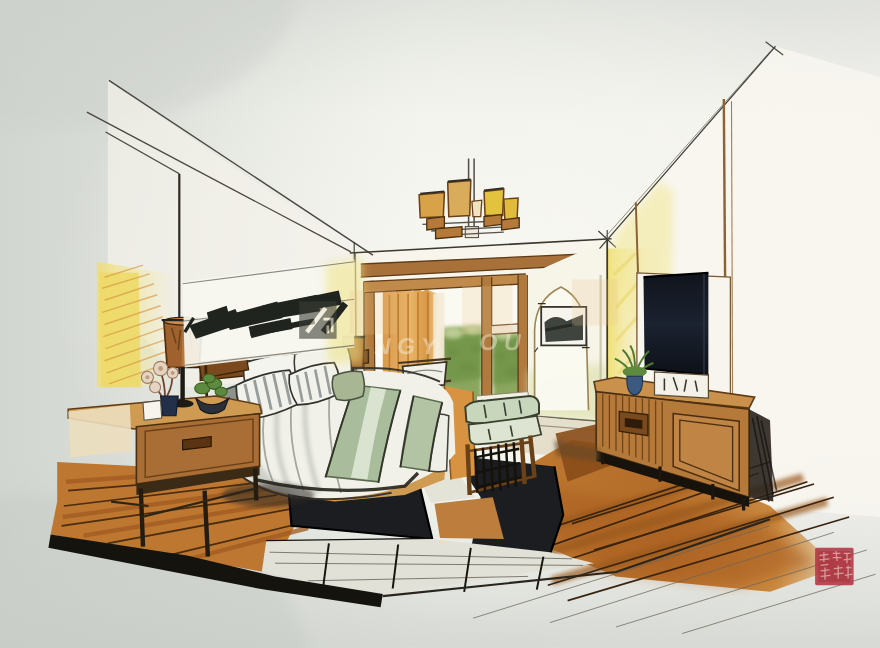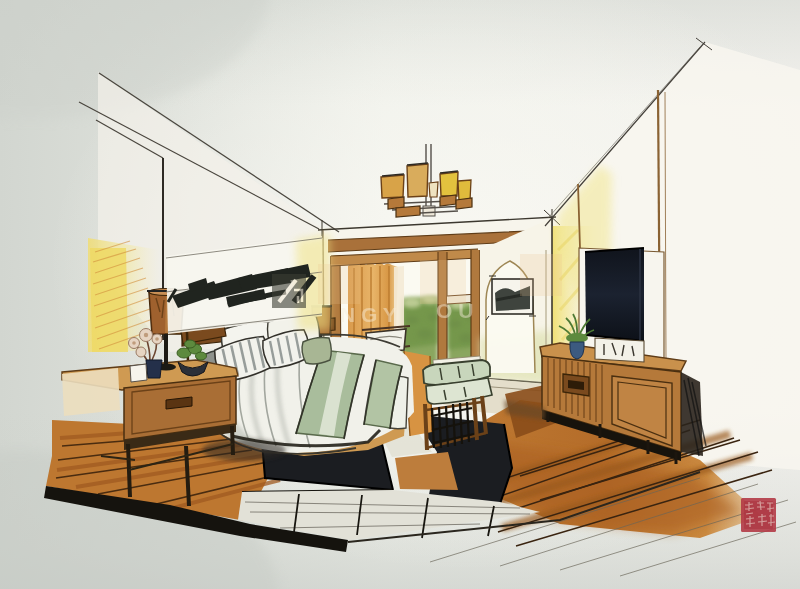--- a/index.html
+++ b/index.html
@@ -1,16 +1,16 @@
 <!DOCTYPE html>
 <html><head>
 <meta charset="utf-8">
 <style>
   html,body{margin:0;padding:0;background:#eceee8;}
-  #canvas{position:relative;width:800px;height:589px;overflow:hidden;font-family:"Liberation Sans", sans-serif;}
+  #canvas{position:relative;width:800px;height:589px;overflow:hidden;font-family:"Liberation Sans", sans-serif;font-style:italic;}
   svg{display:block;}
 </style>
 </head>
 <body>
 <div id="canvas">
 <svg width="800" height="589" viewBox="0 0 800 589">
 <defs>
   <linearGradient id="paperx" x1="0" y1="0" x2="1" y2="0">
     <stop offset="0" stop-color="#d2d6d0"></stop>
     <stop offset="0.22" stop-color="#dee1db"></stop>

